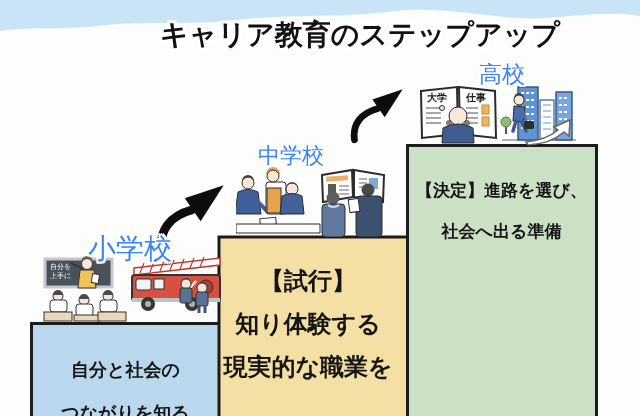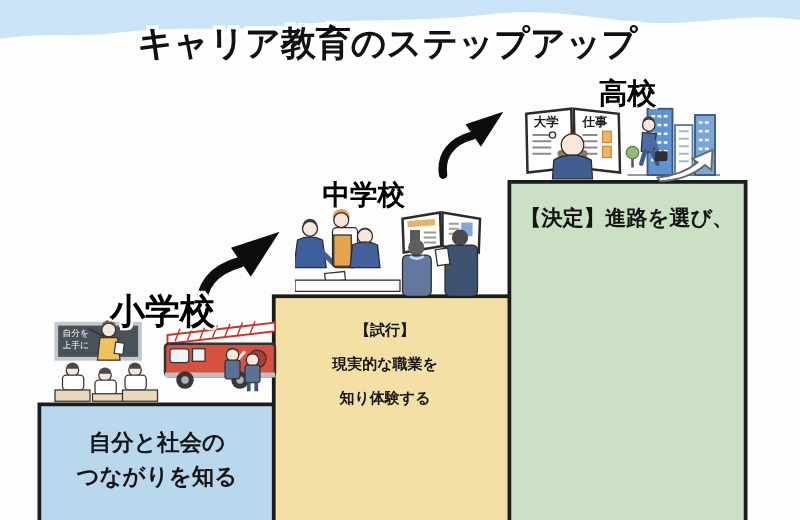--- a/index.html
+++ b/index.html
@@ -6,42 +6,42 @@
   html,body { font-family:"Liberation Sans","DejaVu Sans",sans-serif; }
   .canvas {
     position:relative; width:640px; height:416px;
     background:#fdfdfd; overflow:hidden;
   }
   svg { display:block; }
   .base-svg { position:absolute; left:0; top:0; }
   .abs { position:absolute; }
   .title {
     position:absolute; left:110px; top:16px; width:500px;
-    text-align:left; font-size:28px; font-weight:700; color:#111;
+    text-align:center; font-size:28px; font-weight:700; color:#111;
     letter-spacing:0px; white-space:nowrap;
     text-shadow:
       -3px -3px 0 #fff, 0 -3px 0 #fff, 3px -3px 0 #fff,
       -3px  0   0 #fff, 3px  0   0 #fff,
       -3px  3px 0 #fff, 0  3px 0 #fff, 3px 3px 0 #fff,
       -2px -2px 0 #fff, 2px -2px 0 #fff, -2px 2px 0 #fff, 2px 2px 0 #fff;
   }
   .stage-label {
-    position:absolute; font-weight:700; color:#000000; white-space:nowrap;
+    position:absolute; font-weight:400; color:#3b82f6; white-space:nowrap;
     text-shadow:-2px -2px 0 #fff,2px -2px 0 #fff,-2px 2px 0 #fff,2px 2px 0 #fff,
                  0 -2px 0 #fff,0 2px 0 #fff,-2px 0 0 #fff,2px 0 0 #fff;
   }
   .label-elementary { left:88px;  top:230px; font-size:28px; }
   .label-junior     { left:258px; top:141px; font-size:22px; }
   .label-high       { left:471px; top:59px;  font-size:23px; width:62px; text-align:center; }
   .box-text {
     position:absolute; text-align:center; font-weight:700; color:#151515;
   }
-  .box-text .line { white-space:nowrap; }
+  .box-text .line { white-space:nowrap;margin-top:16px; }
   .text-elementary { left:31px;  top:341px; width:189px; font-size:18px; line-height:27px; }
-  .text-junior     { left:219px; top:251px; width:178px; font-size:12px; line-height:27px; }
+  .text-junior     { left:219px; top:251px; width:178px; font-size:24px; line-height:27px; }
   .text-high       { left:407px; top:162px; width:189px; font-size:17px; line-height:25px; }
 </style>
 </head>
 <body>
 
 <div class="canvas">
 
   <svg class="base-svg" width="640" height="416" viewBox="0 0 640 416">
     <path d="M0,0 H640 V16 C600,9 556,21 516,18 C466,14 436,6 386,12
              C336,18 286,14 236,20 C186,26 146,20 96,26 C66,30 30,26 0,31 Z" fill="#c9e4f6"></path>
@@ -193,21 +193,22 @@
   <div class="stage-label label-junior">中学校</div>
   <div class="stage-label label-high">高校</div>
 
   <div class="box-text text-elementary">
     <div class="line">自分と社会の</div>
     <div class="line">つながりを知る</div>
   </div>
 
   <div class="box-text text-junior">
     <div class="line">【試行】</div>
+    <div class="line">知り体験する</div>
     <div class="line">現実的な職業を</div>
-    <div class="line">知り体験する</div>
   </div>
 
   <div class="box-text text-high">
     <div class="line">【決定】進路を選び、</div>
+    <div class="line">社会へ出る準備</div>
   </div>
 
 </div>
 
 </body></html>

